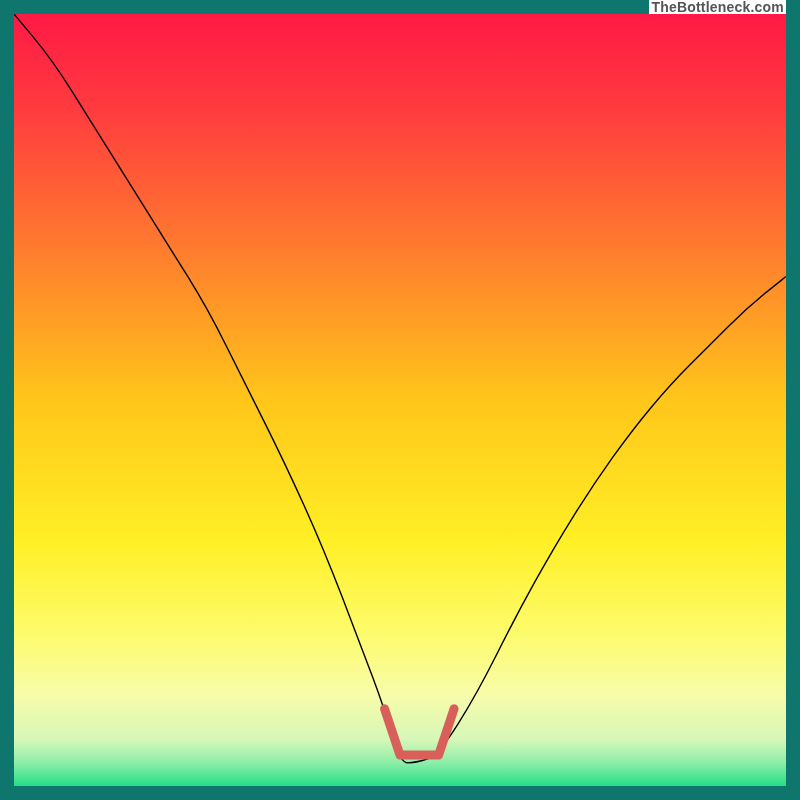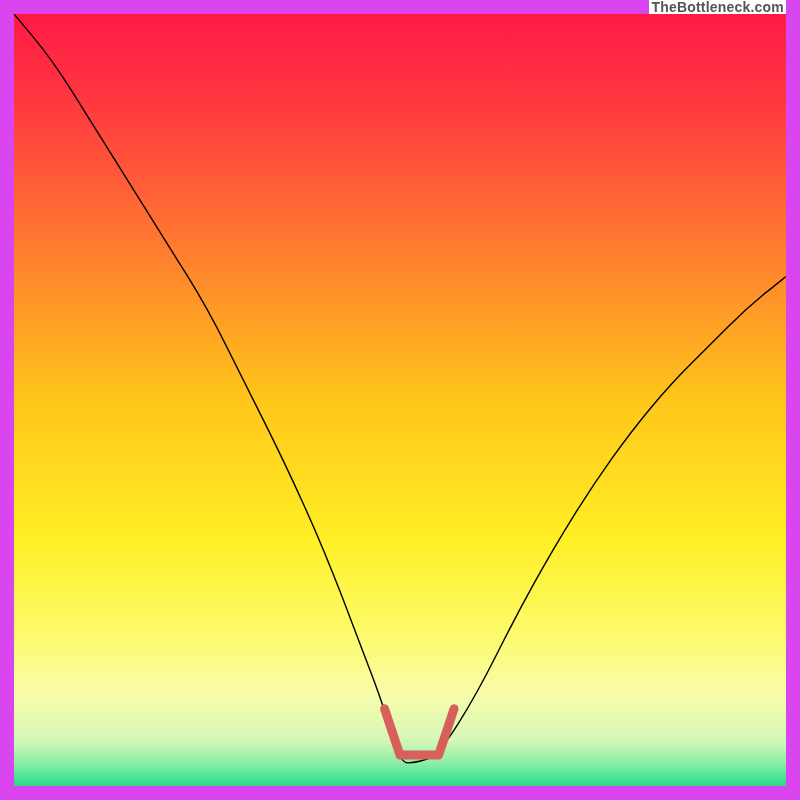--- a/index.html
+++ b/index.html
@@ -10,21 +10,21 @@
     overflow: hidden;
     background: #000;
     font-family: Arial, Helvetica, sans-serif;
   }
   .frame {
     position: absolute;
     top: 0;
     left: 0;
     width: 800px;
     height: 800px;
-    background: #d946ef;
+    background: #0f766e;
   }
   .plot {
     position: absolute;
     
     top: 14px;
     left: 14px;
     width: 772px;
     height: 772px;
     overflow: hidden;
   }

